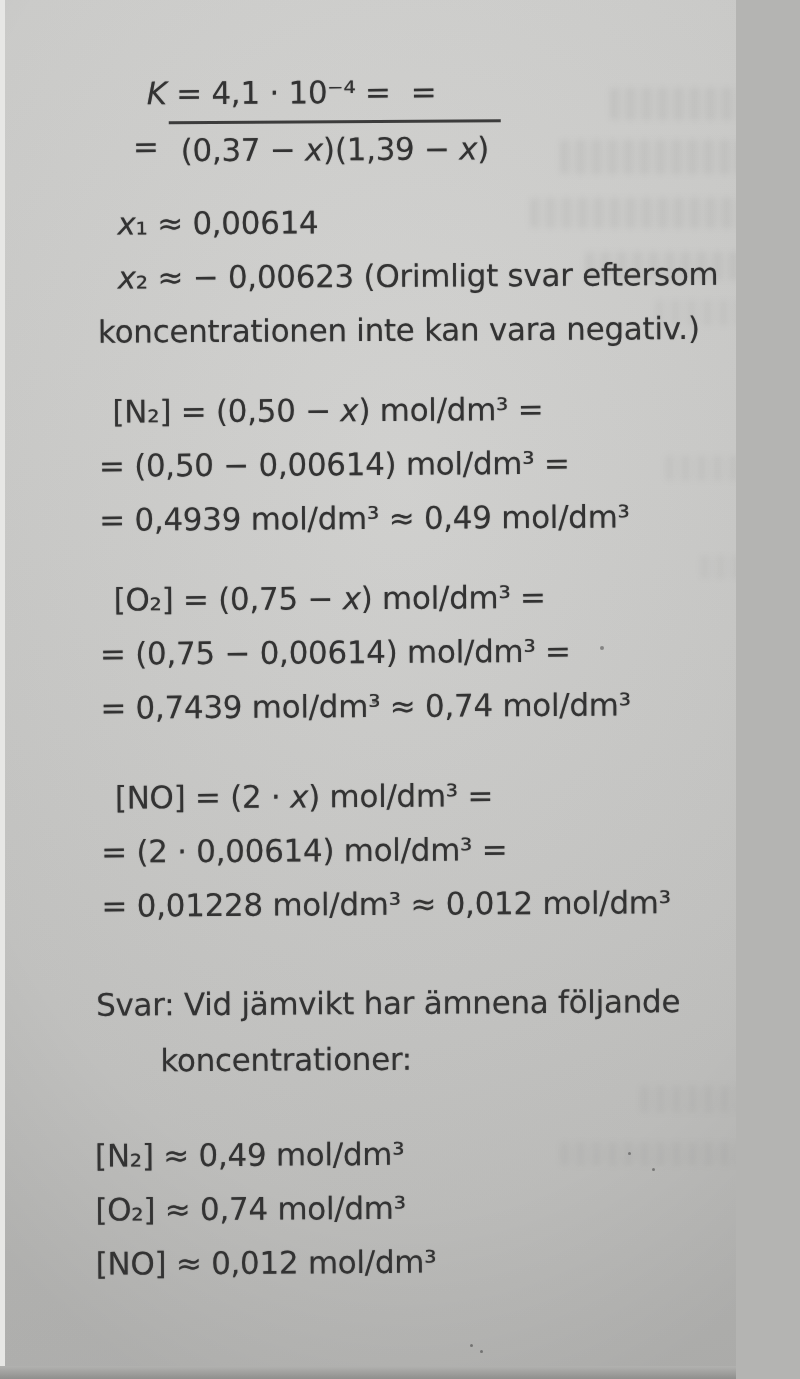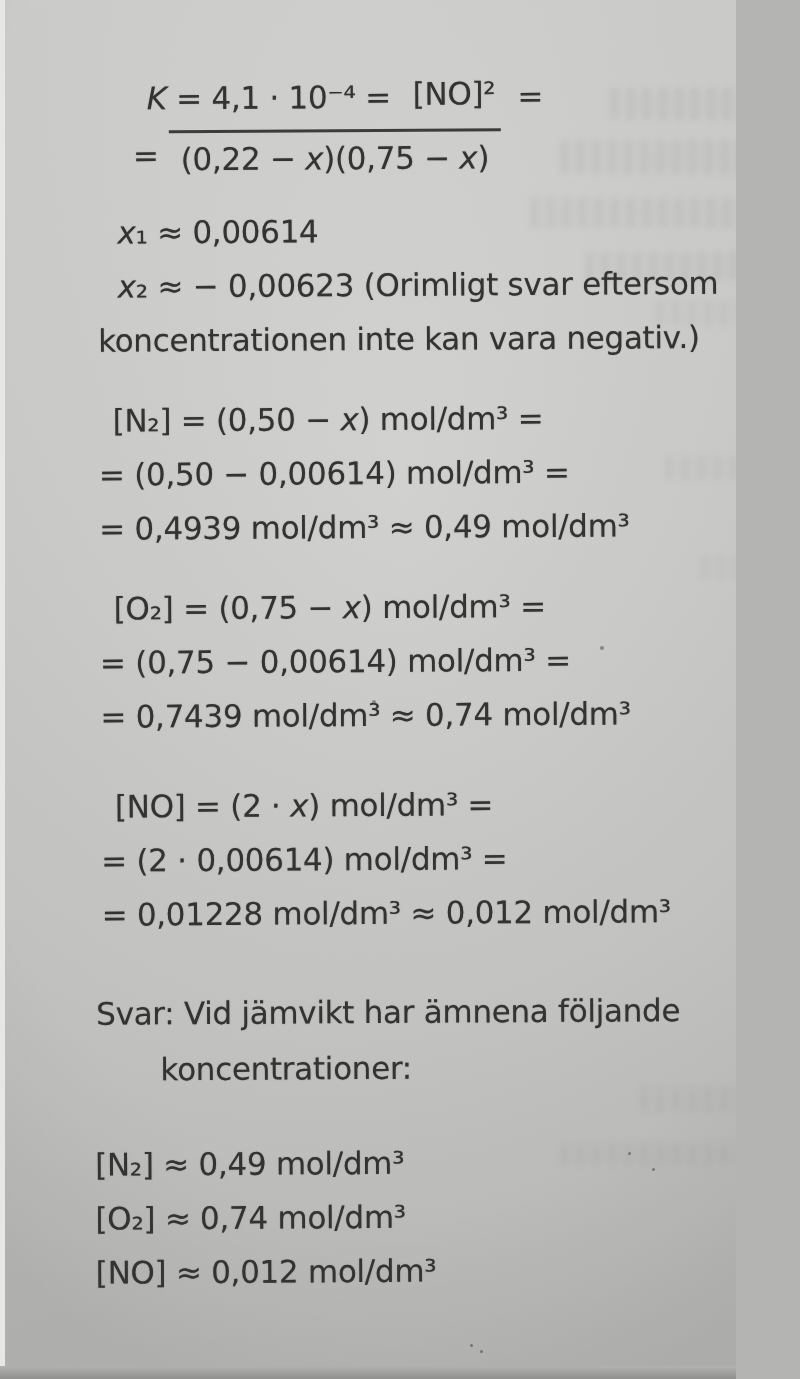--- a/index.html
+++ b/index.html
@@ -79,29 +79,28 @@
   <div class="speck" style="left:628px;top:1152px;width:3px;height:3px;"></div>
   <div class="speck" style="left:652px;top:1168px;width:3px;height:3px;"></div>
   <div class="speck" style="left:470px;top:1344px;width:3px;height:3px;"></div>
   <div class="speck" style="left:480px;top:1350px;width:3px;height:3px;"></div>
 
   <div class="content">
 
     <div class="eq-row first">
       <span><span class="it">K</span><span> = 4,1 · 10⁻⁴ = </span></span>
       <span class="frac">
-        <span class="num"><span>[NO]²</span></span>
       </span>
       <span><span>=</span></span>
     </div>
 
     <div class="eq-row second">
       <span><span>=</span></span>
       <span class="frac">
-        <span class="den"><span>(0,22 − </span><span class="it">x</span><span>)(0,75 − </span><span class="it">x</span><span>)</span></span>
+        <span class="den"><span>(0,37 − </span><span class="it">x</span><span>)(1,39 − </span><span class="it">x</span><span>)</span></span>
       </span>
     </div>
 
     <div class="roots">
       <div class="line"><span class="it">x</span><span>₁ ≈ 0,00614</span></div>
       <div class="line"><span class="it">x</span><span>₂ ≈ − 0,00623 (Orimligt svar eftersom</span></div>
       <div class="line wrap"><span>koncentrationen inte kan vara negativ.)</span></div>
     </div>
 
     <div class="conc-block">

